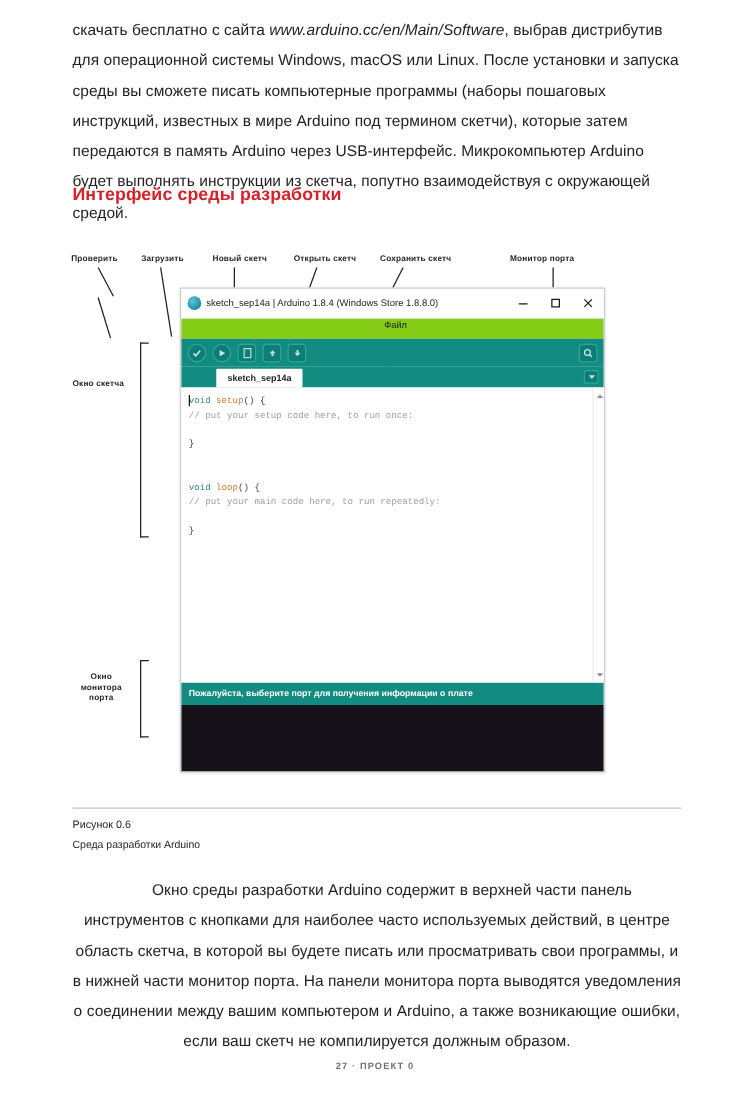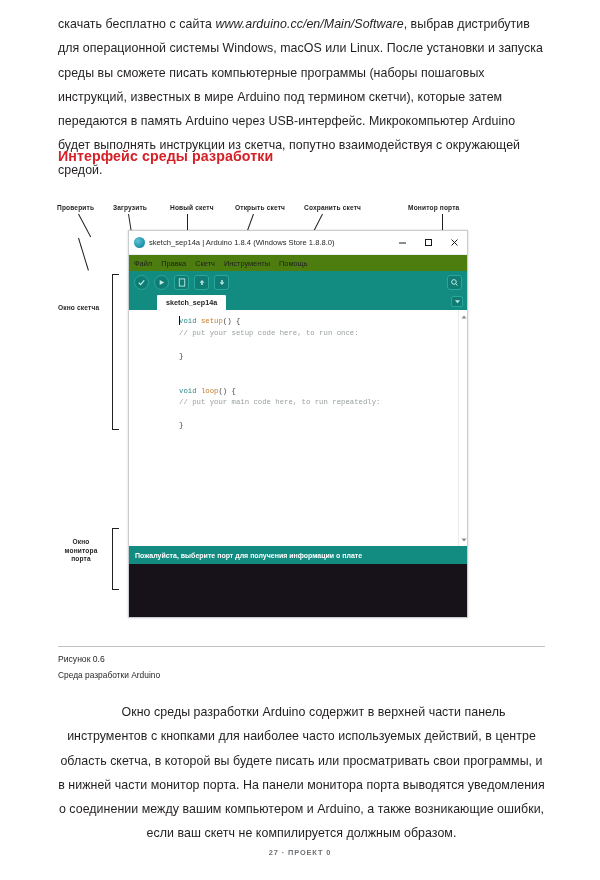--- a/index.html
+++ b/index.html
@@ -62,21 +62,21 @@
   .bracket {
     position: absolute;
     border: 1px solid #231f20;
     border-right: none;
     width: 7px;
   }
 
   
   .ide {
     position: absolute;
-    left: 128px; top: 32px;
+    left: 144px; top: 32px;
     width: 340px; height: 388px;
     background: #ffffff;
     border: 1px solid #c9cdd0;
     box-shadow: 0 0 2px rgba(0,0,0,0.18);
     overflow: hidden;
   }
 
   .titlebar {
     height: 24px;
     background: #ffffff;
@@ -96,24 +96,25 @@
   .win-btns { margin-left: auto; display: flex; align-items: center; }
   .win-btn {
     width: 26px; height: 22px;
     display: flex; align-items: center; justify-content: center;
     color: #1a1a1a;
   }
   .win-btn svg { display: block; }
 
   .menubar {
     height: 16px;
-    background: #4d7c0f;
+    background: #84cc16;
     display: flex; align-items: center;
     padding-left: 5px;
     gap: 9px;
+    flex-direction: column;
   }
   .menu-item { font-size: 7.4px; color: #1f1f1f; white-space: nowrap; }
 
   .toolbar {
     height: 22px;
     background: #128b80;
     display: flex; align-items: center;
     padding: 0 5px;
     gap: 5px;
     position: relative;
@@ -158,21 +159,20 @@
   .editor {
     position: relative;
     height: 236px;
     background: #ffffff;
     padding: 6px 4px 0 6px;
     font-family: "Liberation Mono", monospace;
     font-size: 7.3px;
     line-height: 11.6px;
     color: #434343;
     overflow: hidden;
-    margin-left: 44px;
   }
   .editor .kw { color: #2d8a84; }
   .editor .fn { color: #c47a26; }
   .editor .cm { color: #9aa0a0; }
   .editor .pl { color: #434343; }
   .caret {
     position: absolute; left: 6px; top: 6px;
     width: 1px; height: 9px; background: #111;
   }
   .vscroll {

